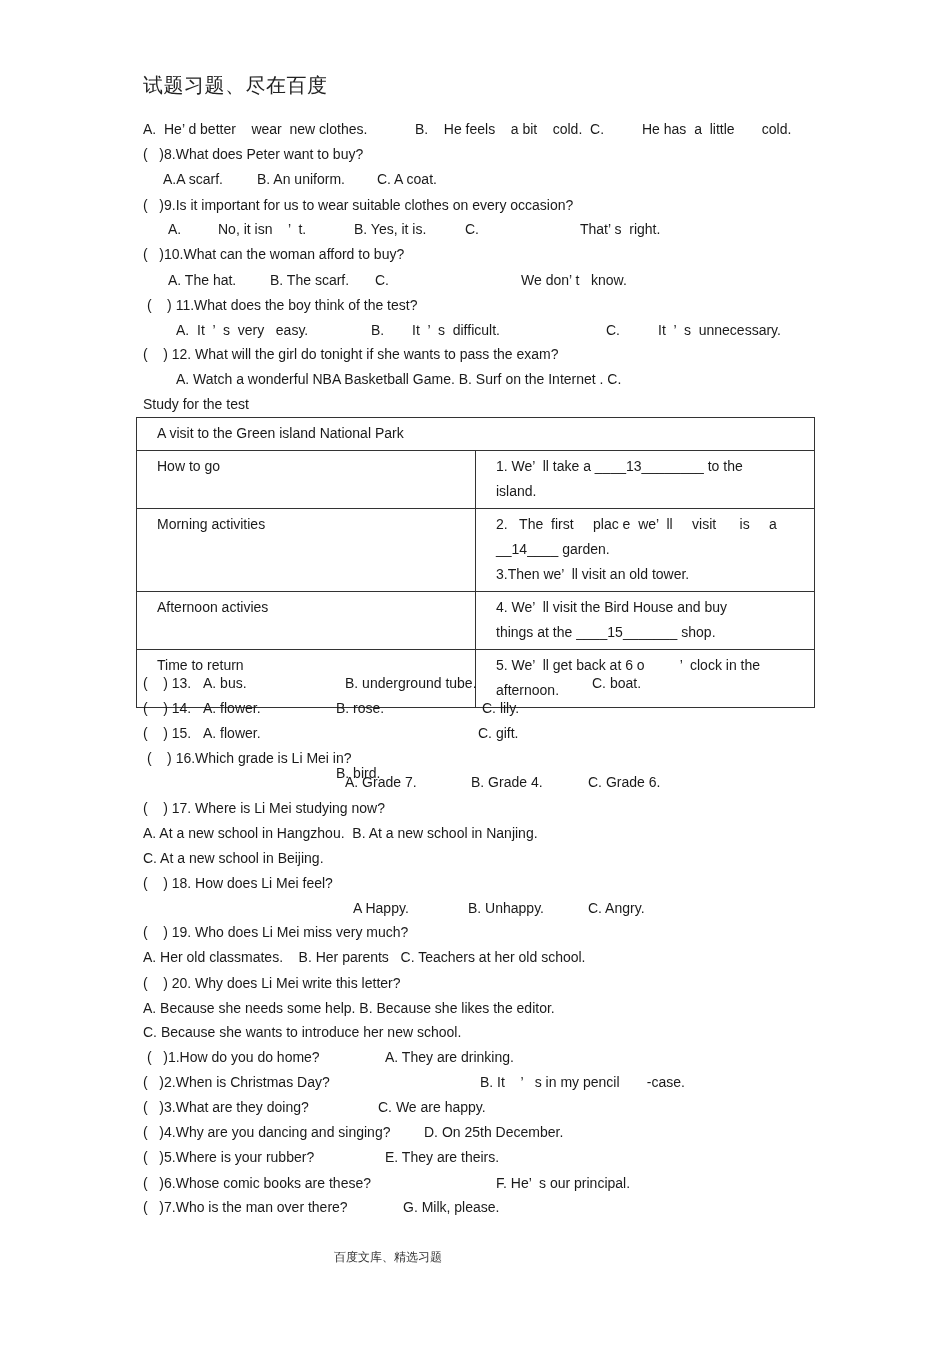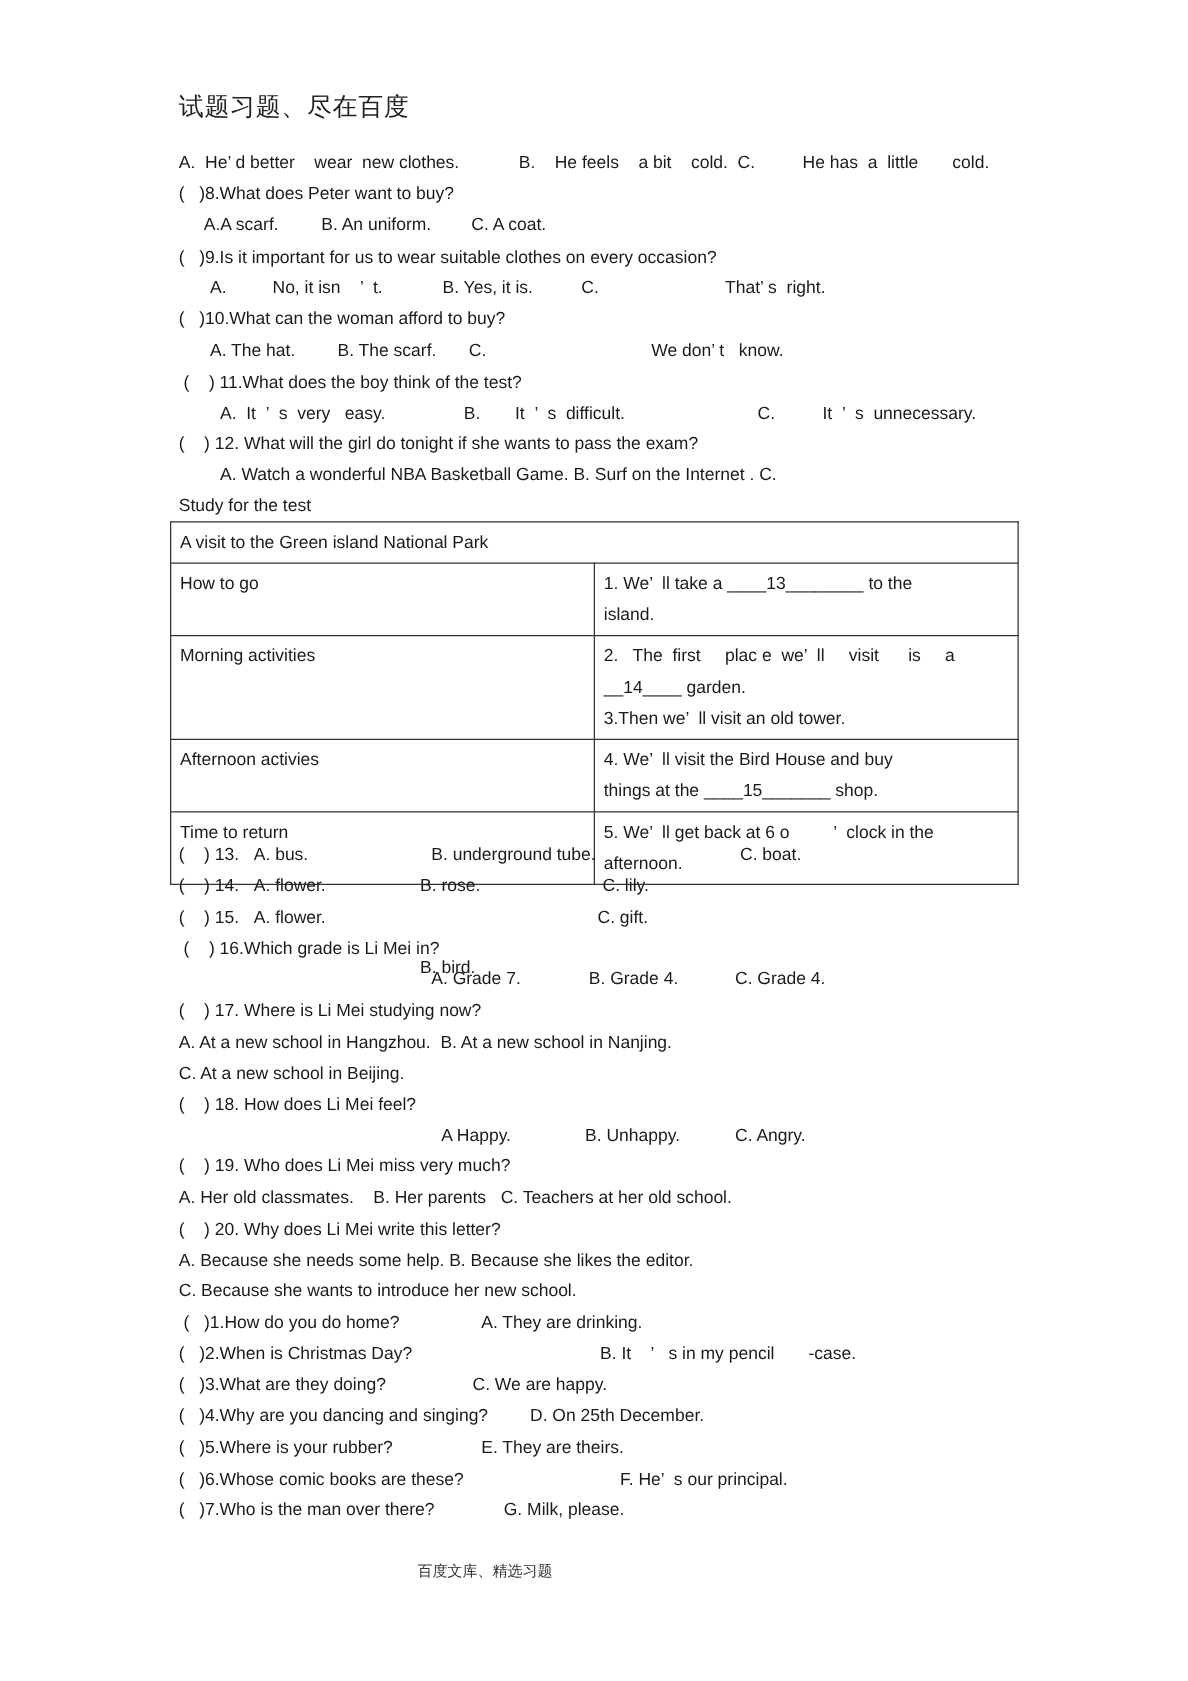--- a/index.html
+++ b/index.html
@@ -17,21 +17,21 @@
     .opt { position: absolute; white-space: pre; line-height: 18px; }
     .ind1 { left: 163px; }
     .ind2 { left: 168px; }
     .ind3 { left: 176px; }
     table.plan {
       position: absolute; left: 136px; top: 417px; width: 679px;
       border-collapse: collapse; font-size: 14px; table-layout: fixed;
     }
     table.plan td {
       border: 1.3px solid #333; vertical-align: top;
-      padding: 3px 6px 4px 7px; line-height: 25px; margin-top: 41px;
+      padding: 3px 6px 4px 20px; line-height: 25px; margin-top: 41px;
     }
     table.plan td.left { width: 325px; }
     .footer {
       position: absolute; left: 0; width: 776px; top: 1249px; text-align: center;
       font-family: "DejaVu Serif", "Liberation Serif", serif; font-size: 12px; color: #333;
     }
   </style>
 </head>
 <body>
 
@@ -118,21 +118,21 @@
 <div class="opt" style="left:482px;top:699px">C. lily.</div>
 
 <div class="line" style="top:724px">(    ) 15.</div>
 <div class="opt" style="left:203px;top:724px">A. flower.</div>
 <div class="opt" style="left:336px;top:764px">B. bird.</div>
 <div class="opt" style="left:478px;top:724px">C. gift.</div>
 
 <div class="line" style="top:749px"> (    ) 16.Which grade is Li Mei in?</div>
 <div class="opt" style="left:345px;top:773px">A. Grade 7.</div>
 <div class="opt" style="left:471px;top:773px">B. Grade 4.</div>
-<div class="opt" style="left:588px;top:773px">C. Grade 4.</div>
+<div class="opt" style="left:588px;top:773px">C. Grade 6.</div>
 
 <div class="line" style="top:799px">(    ) 17. Where is Li Mei studying now?</div>
 <div class="line" style="top:824px">A. At a new school in Hangzhou.  B. At a new school in Nanjing.</div>
 <div class="line" style="top:849px">C. At a new school in Beijing.</div>
 
 <div class="line" style="top:874px">(    ) 18. How does Li Mei feel?</div>
 <div class="opt" style="left:353px;top:899px">A Happy.</div>
 <div class="opt" style="left:468px;top:899px">B. Unhappy.</div>
 <div class="opt" style="left:588px;top:899px">C. Angry.</div>
 

